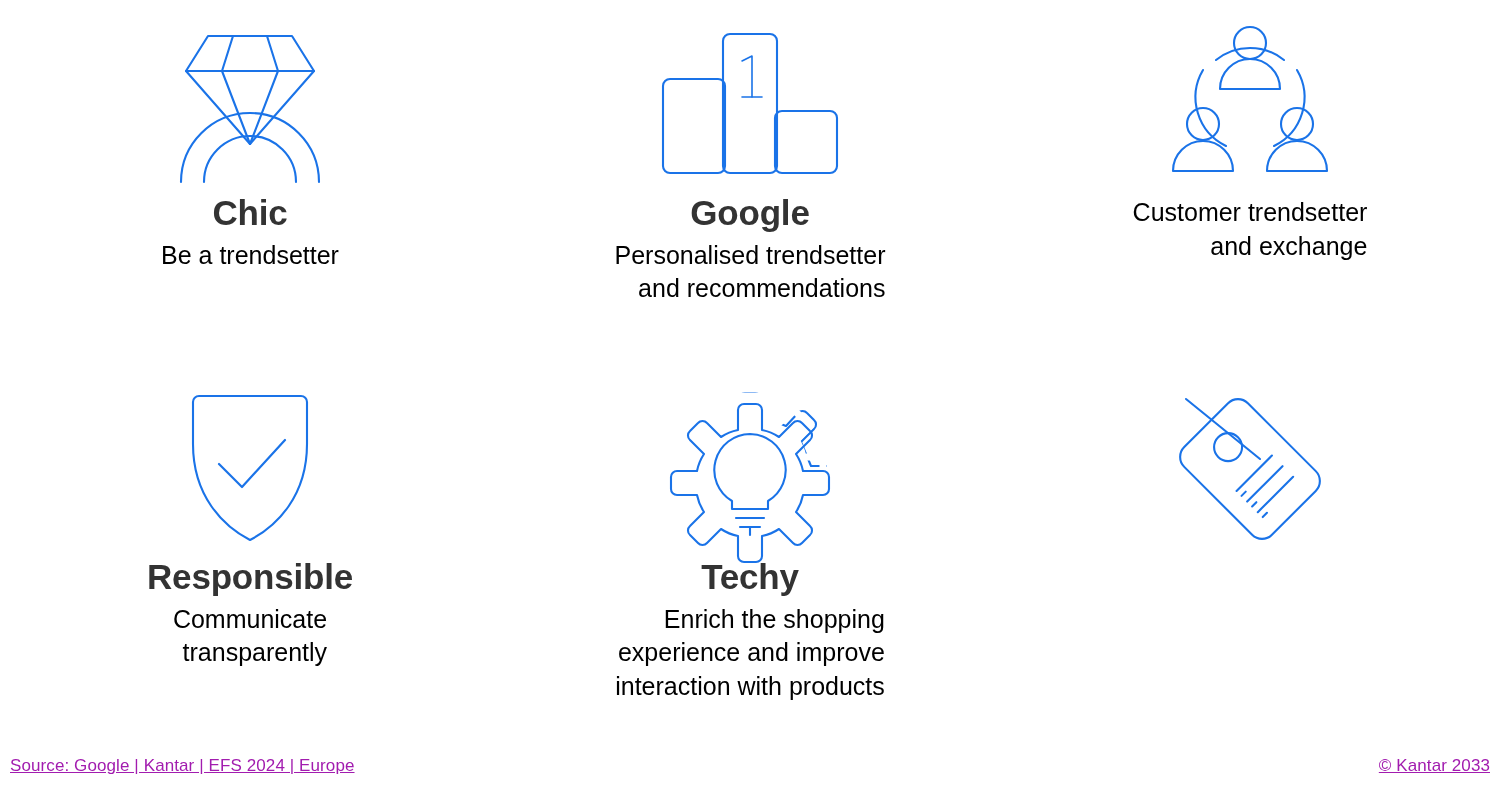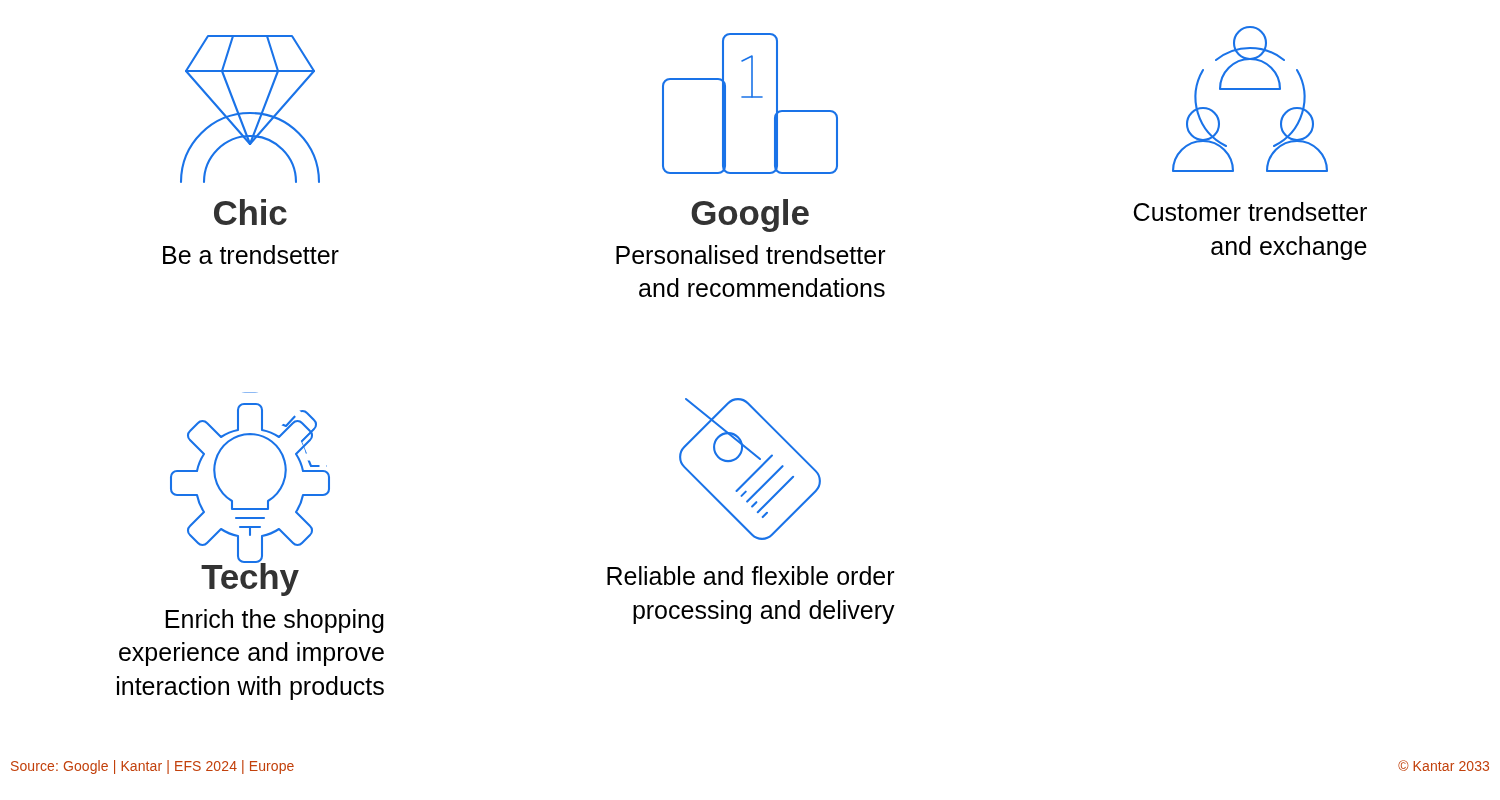--- a/index.html
+++ b/index.html
@@ -61,24 +61,25 @@
   .footer {
     position:absolute;
     left:0; bottom:0;
     width:1500px; height:60px;
     display:flex;
     align-items:center;
     justify-content:space-between;
     padding:0 10px 8px 10px;
   }
   .footer-text {
-    font-size:14px;
-    color:#c2410c;
+    font-size:17px;
+    color:#a21caf;
     letter-spacing:0.1px;
     white-space:nowrap;
+    text-decoration:underline;
   }
 </style>
 </head>
 <body>
 
 <div class="slide">
 
   <div class="grid">
 
     <div class="cell">
@@ -139,20 +140,35 @@
           <path d="M3 147 A30 30 0 0 1 63 147 Z"></path>
 
           <circle cx="127" cy="100" r="16"></circle>
           <path d="M97 147 A30 30 0 0 1 157 147 Z"></path>
         </svg>
       </div>
       <div class="desc">Customer trendsetter
 and exchange</div>
     </div>
 
+    <div class="cell row2">
+      <div class="icon-wrap">
+        <svg width="130" height="152" viewBox="0 0 130 152" fill="none" stroke="#1a73e8" stroke-width="2.1" stroke-linecap="round" stroke-linejoin="round">
+
+          <path d="M8 10 A6 6 0 0 1 14 4 H116 A6 6 0 0 1 122 10
+                   V52 C122 104 92 134 65 148
+                   C38 134 8 104 8 52 Z"></path>
+
+          <path d="M34 72 L57 95 L100 48" stroke-width="2.2"></path>
+        </svg>
+      </div>
+      <div class="title">Responsible</div>
+      <div class="desc">Communicate
+transparently</div>
+    </div>
 
     <div class="cell row2">
       <div class="icon-wrap">
         <svg width="152" height="152" viewBox="0 0 152 152" fill="none" stroke="#1a73e8" stroke-width="2.1" stroke-linecap="round" stroke-linejoin="round">
 
           <path d="
             M65 6 A6 6 0 0 1 71 1 H81 A6 6 0 0 1 87 6 V24
             L112 34 L124 21 A6 6 0 0 1 133 21 L140 28 A6 6 0 0 1 140 37 L127 50
             L137 74 H152 A6 6 0 0 1 152 74
             "></path>
@@ -194,22 +210,20 @@
             <path d="M57 114 H107"></path>
 
             <path d="M57 91 H63"></path>
             <path d="M57 106 H63"></path>
             <path d="M57 121 H63"></path>
           </g>
 
           <path d="M18 8 L92 68"></path>
         </svg>
       </div>
-      <div class="desc">Reliable and flexible order
-processing and delivery</div>
     </div>
 
   </div>
 
   <div class="footer">
     <div class="footer-text">Source: Google | Kantar | EFS 2024 | Europe</div>
     <div class="footer-text">© Kantar 2033</div>
   </div>
 
 </div>

